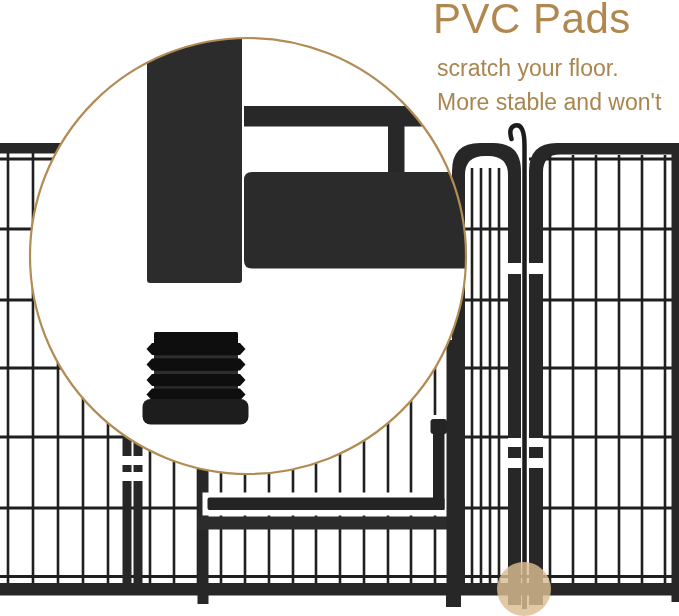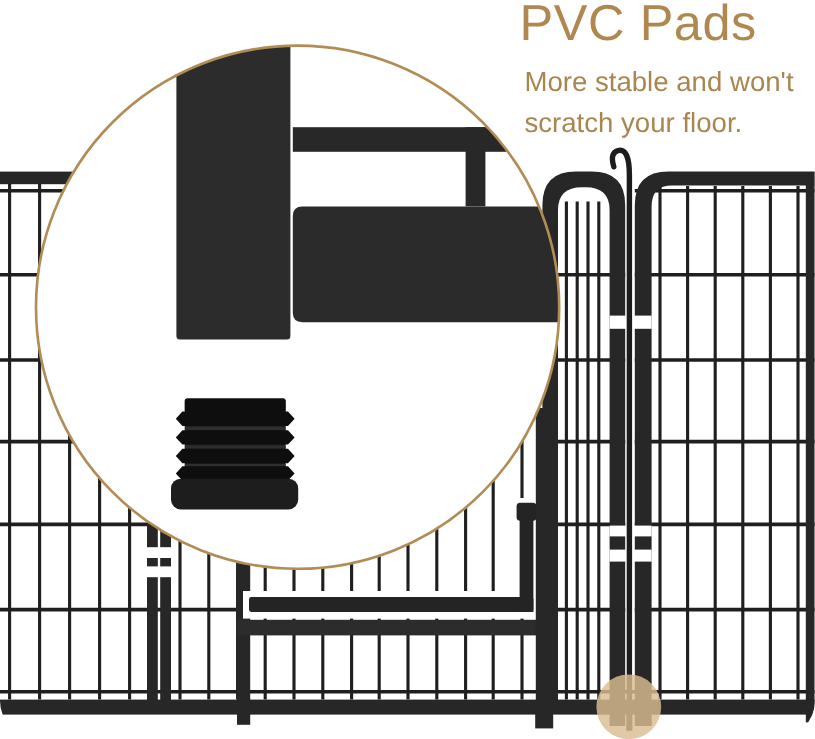--- a/index.html
+++ b/index.html
@@ -2,21 +2,20 @@
 <html style="--accent-text: #b0874e; --subtitle-text: #a9854f; --circle-border: #b28c55; --frame: #272727; --frame-light: #2c2c2c; --wire: #1f1f1f; --pad-dark: #0e0e0e; --pad-core: #191919; --pad-base: #1d1d1d; --pad-groove: #2e2e2e; --highlight-spot: #dcbd92; --background: #ffffff;"><head>
 <meta charset="utf-8">
 <style>
   html,body{margin:0;padding:0;background:#fff;}
   .stage{
     position:relative;
     width:679px;height:616px;
     overflow:hidden;
     background:var(--background,#fff);
     font-family:"Liberation Sans", sans-serif;
-    border-radius:32px;
   }
   .stage svg{position:absolute;left:0;top:0;display:block;}
   .feature-title{
     position:absolute;left:433px;top:-4px;
     font-size:42px;line-height:46px;font-weight:500;
     letter-spacing:.5px;color:var(--accent-text,#b0874e);
     white-space:nowrap;
   }
   .feature-sub{
     position:absolute;left:437px;top:51px;
@@ -171,16 +170,16 @@
       </g>
     </g>
 
     <circle cx="248" cy="256" r="218" fill="none" stroke="var(--circle-border)" stroke-width="2.2"></circle>
 
     <circle cx="524" cy="589" r="27" fill="var(--highlight-spot)" opacity="0.82"></circle>
   </svg>
 
   <div class="feature-title">PVC Pads</div>
   <div class="feature-sub">
+    <span>scratch your floor.</span>
     <span>More stable and won't</span>
-    <span>scratch your floor.</span>
   </div>
 </div>
 
 </body></html>

